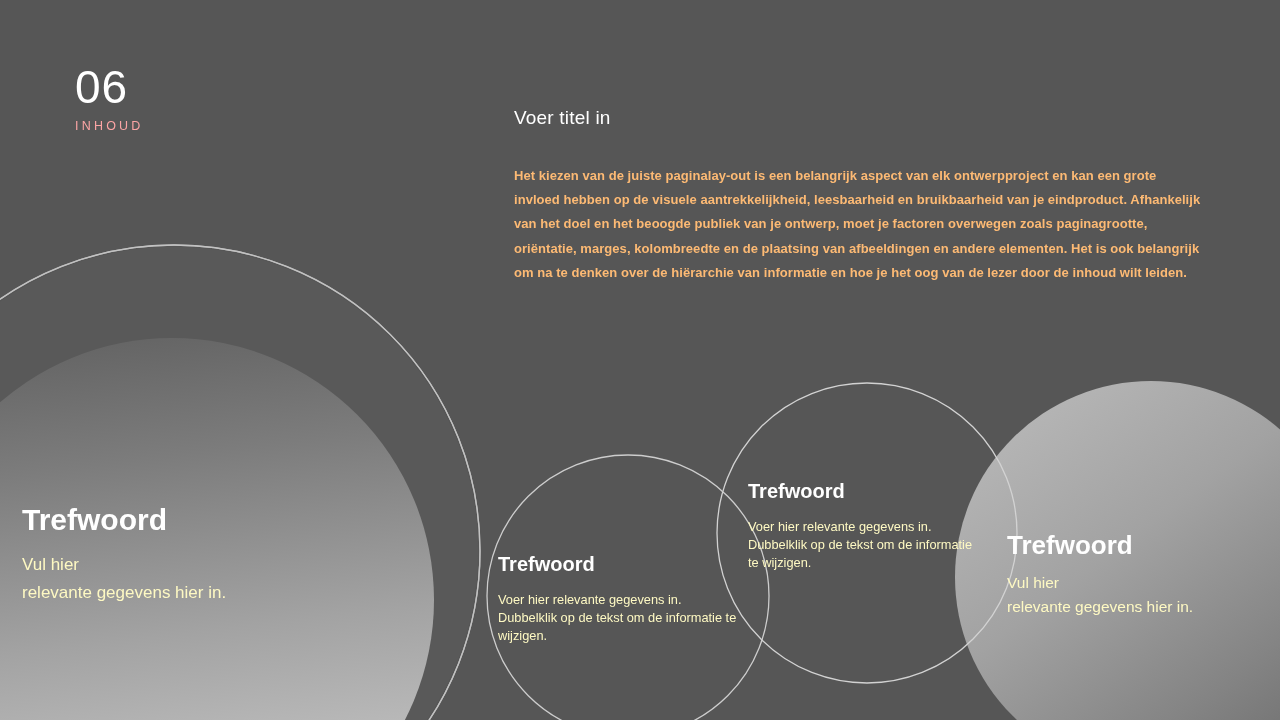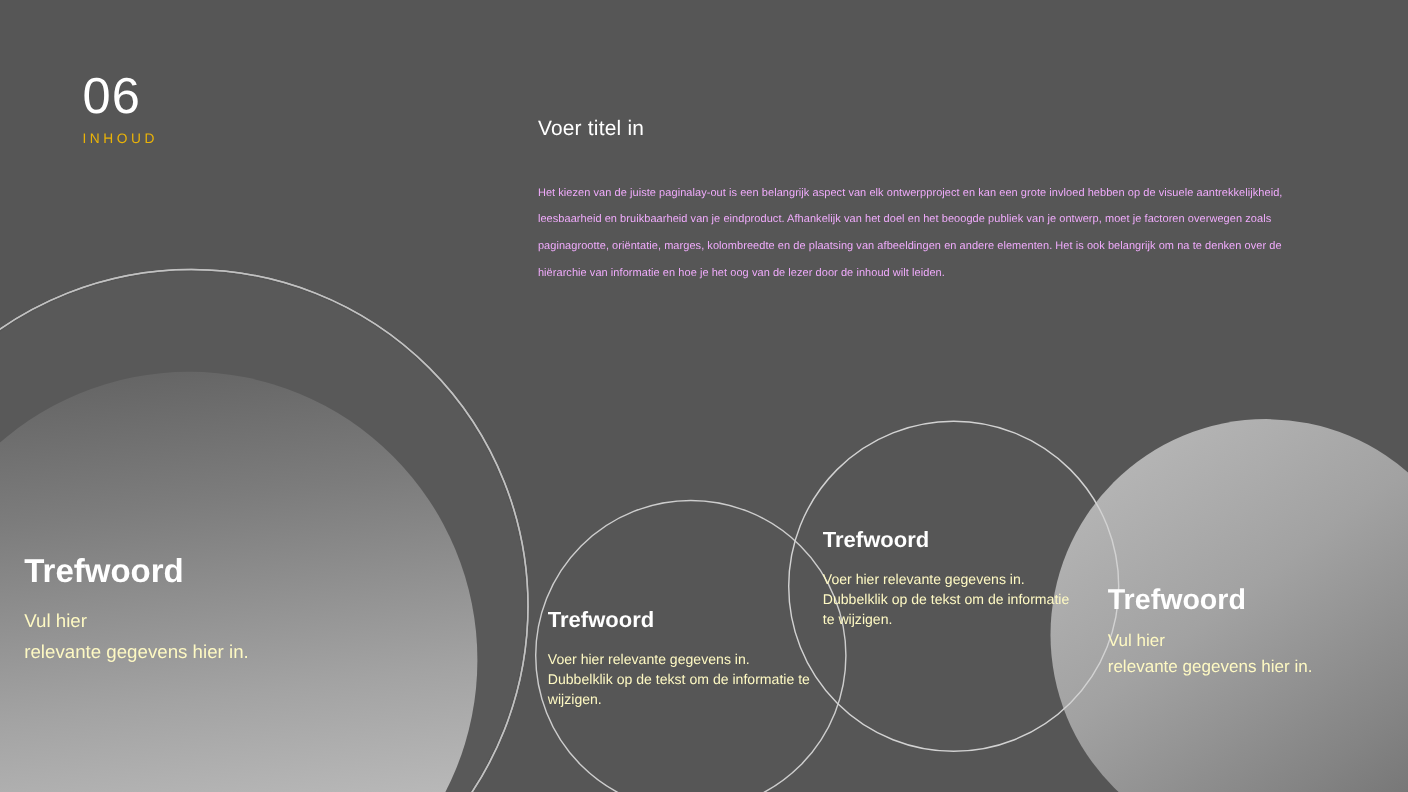--- a/index.html
+++ b/index.html
@@ -40,45 +40,45 @@
   .num-block .num {
     font-size:46px;
     font-weight:400;
     line-height:50px;
     letter-spacing:1px;
     color:#ffffff;
   }
   .num-block .num-label {
     font-size:12.5px;
     letter-spacing:3.2px;
-    color:#eab308;
+    color:#fca5a5;
     margin-top:7px;
     font-weight:400;
   }
 
   
   .copy-block {
     position:absolute;
-    left:489px;
+    left:514px;
     top:107px;
     width:690px;
     z-index:6;
   }
   .copy-block .copy-title {
     font-size:19px;
     font-weight:400;
     color:#ffffff;
     letter-spacing:.2px;
     margin-bottom:35px;
   }
   .copy-block .copy-para {
-    font-size:10px;
+    font-size:13px;
     line-height:24.2px;
-    color:#f0abfc;
-    font-weight:400;
+    color:#fdba74;
+    font-weight:700;
     letter-spacing:.05px;
   }
 
   
   .c-text {
     position:absolute;
     text-align:left;
     z-index:5;
   }
   .c-text .kw {

